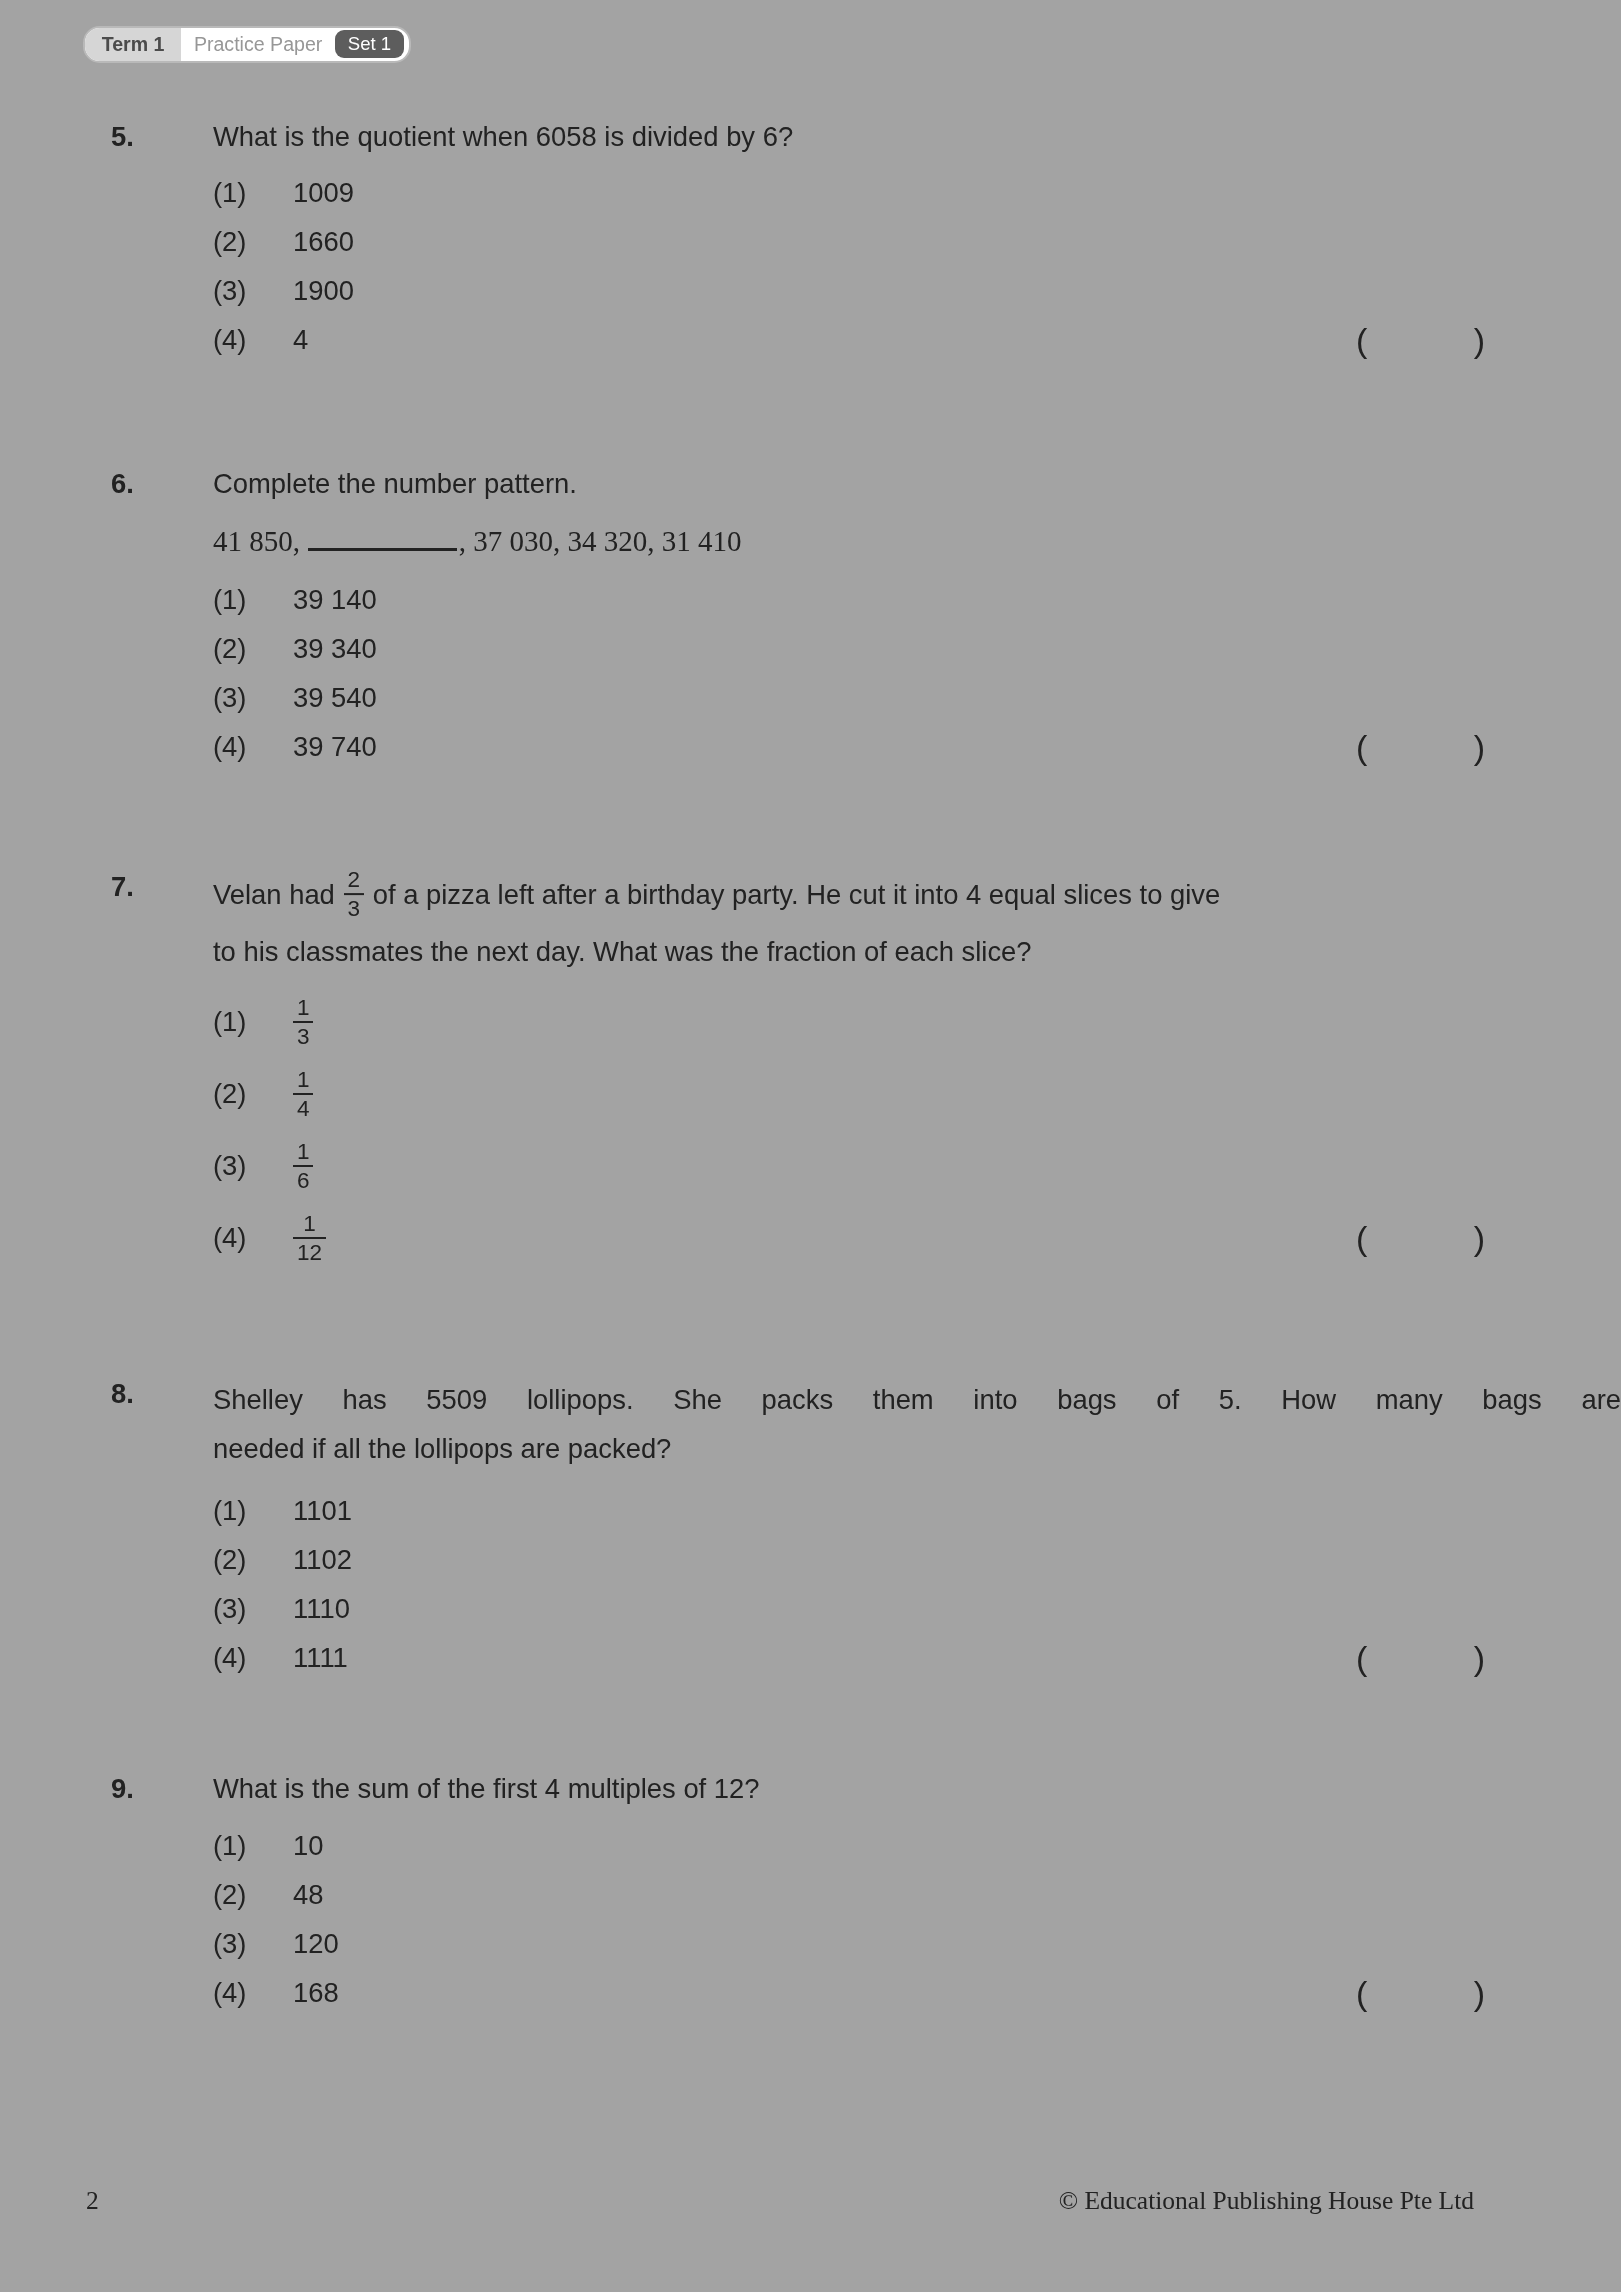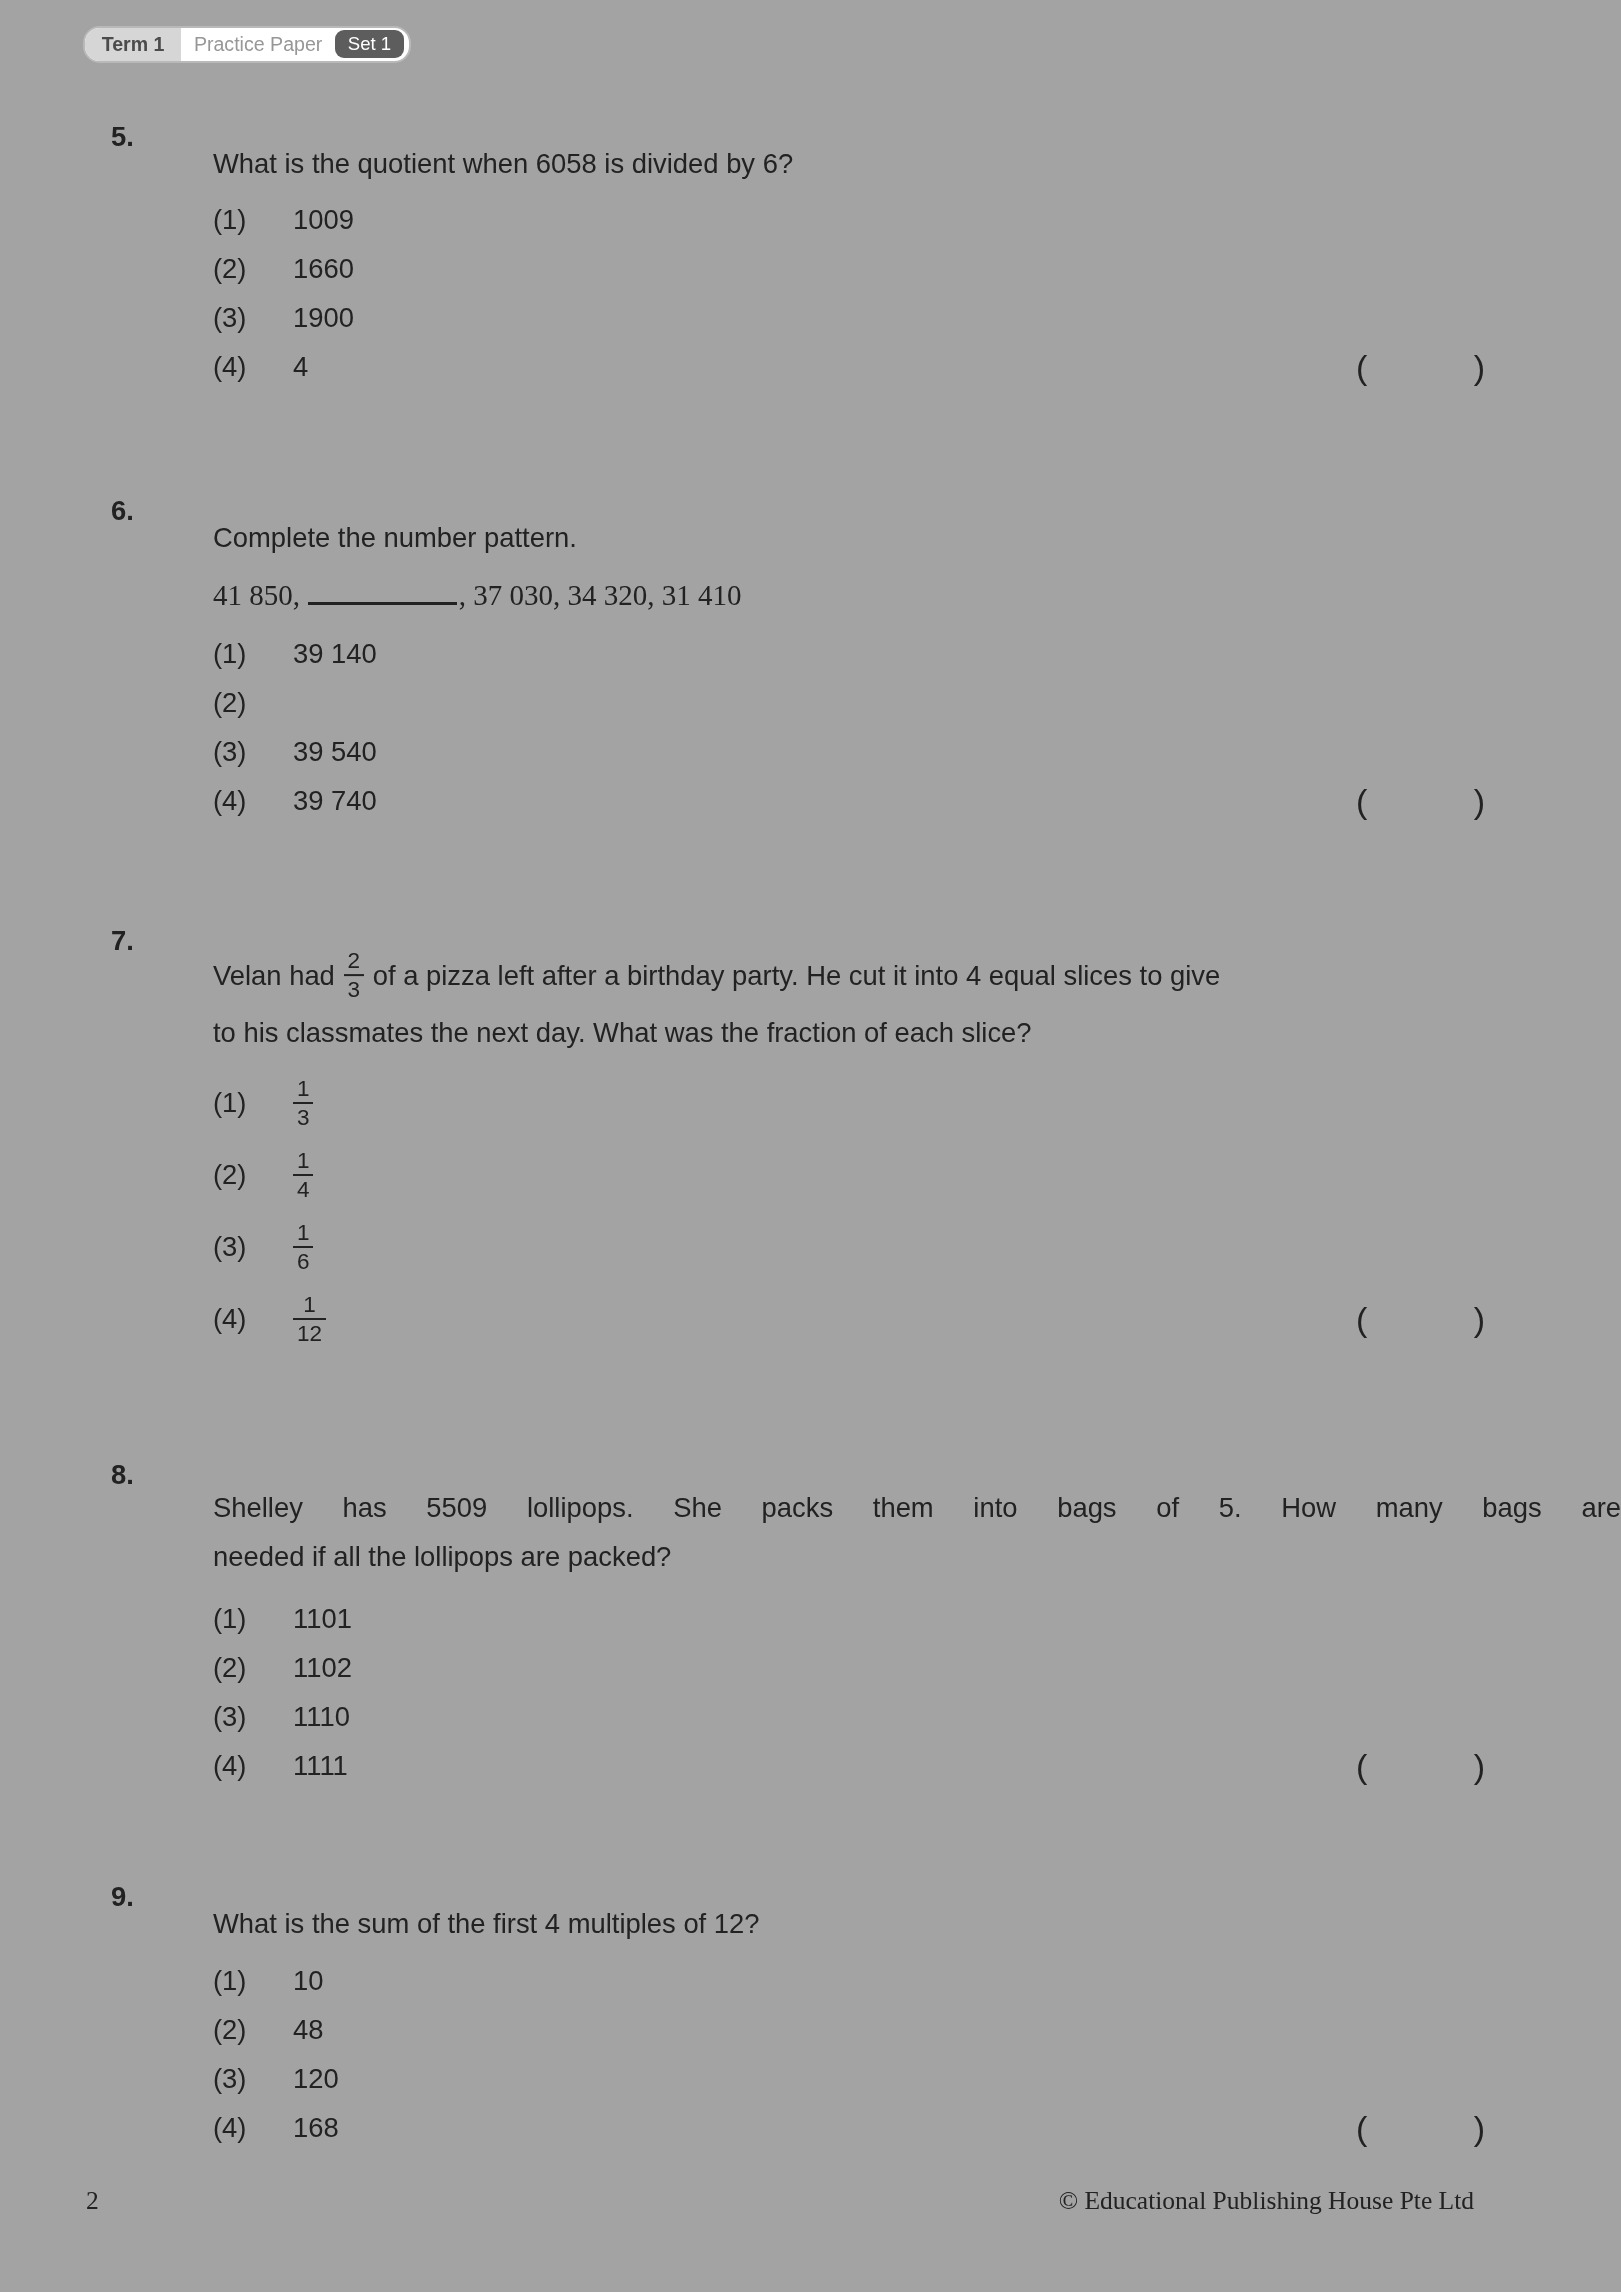--- a/index.html
+++ b/index.html
@@ -33,21 +33,21 @@
     background:#5d5d5d; color:#ffffff;
     font-size:18.6px; display:flex; align-items:center;
     padding:0 12.7px; border-radius:9px; margin:2.9px 4.9px 2.9px 0;
   }
 
   
   .content { position:absolute; left:111px; top:118px; right:0; }
 
   .q { display:grid; grid-template-columns:102px 1fr; }
   .q-number { font-weight:700; font-size:27.4px; line-height:37px; }
-  .q-body { font-size:27.4px;margin-top:27px; }
+  .q-body { font-size:27.4px; }
   .q-text-line { line-height:37px; min-height:37px; }
   .q-text-line.tall { line-height:53px; min-height:53px; }
   .justify-line { text-align:justify; text-align-last:justify; line-height:49px; min-height:49px; }
   .plain-line { line-height:49px; min-height:49px; }
 
   .pattern-row { margin-top:19.6px; font-size:29px; line-height:41px;font-family:Liberation Serif, serif; }
   .blank {
     display:inline-block; width:149px;
     border-bottom:3.4px solid #222222;
     margin:0 2px 0 7.8px;
@@ -142,20 +142,21 @@
         <div class="pattern-row">
           <span>41 850,</span><span class="blank"></span><span>, 37 030, 34 320, 31 410</span>
         </div>
         <div class="options">
           <div class="opt-row">
             <span class="opt-label">(1)</span>
             <span class="opt-value">39 140</span>
           </div>
           <div class="opt-row">
             <span class="opt-label">(2)</span>
+            <span class="opt-value">39 340</span>
           </div>
           <div class="opt-row">
             <span class="opt-label">(3)</span>
             <span class="opt-value">39 540</span>
           </div>
           <div class="opt-row">
             <span class="opt-label">(4)</span>
             <span class="opt-value">39 740</span>
             <span class="answer-brackets">
               <span>(</span>

